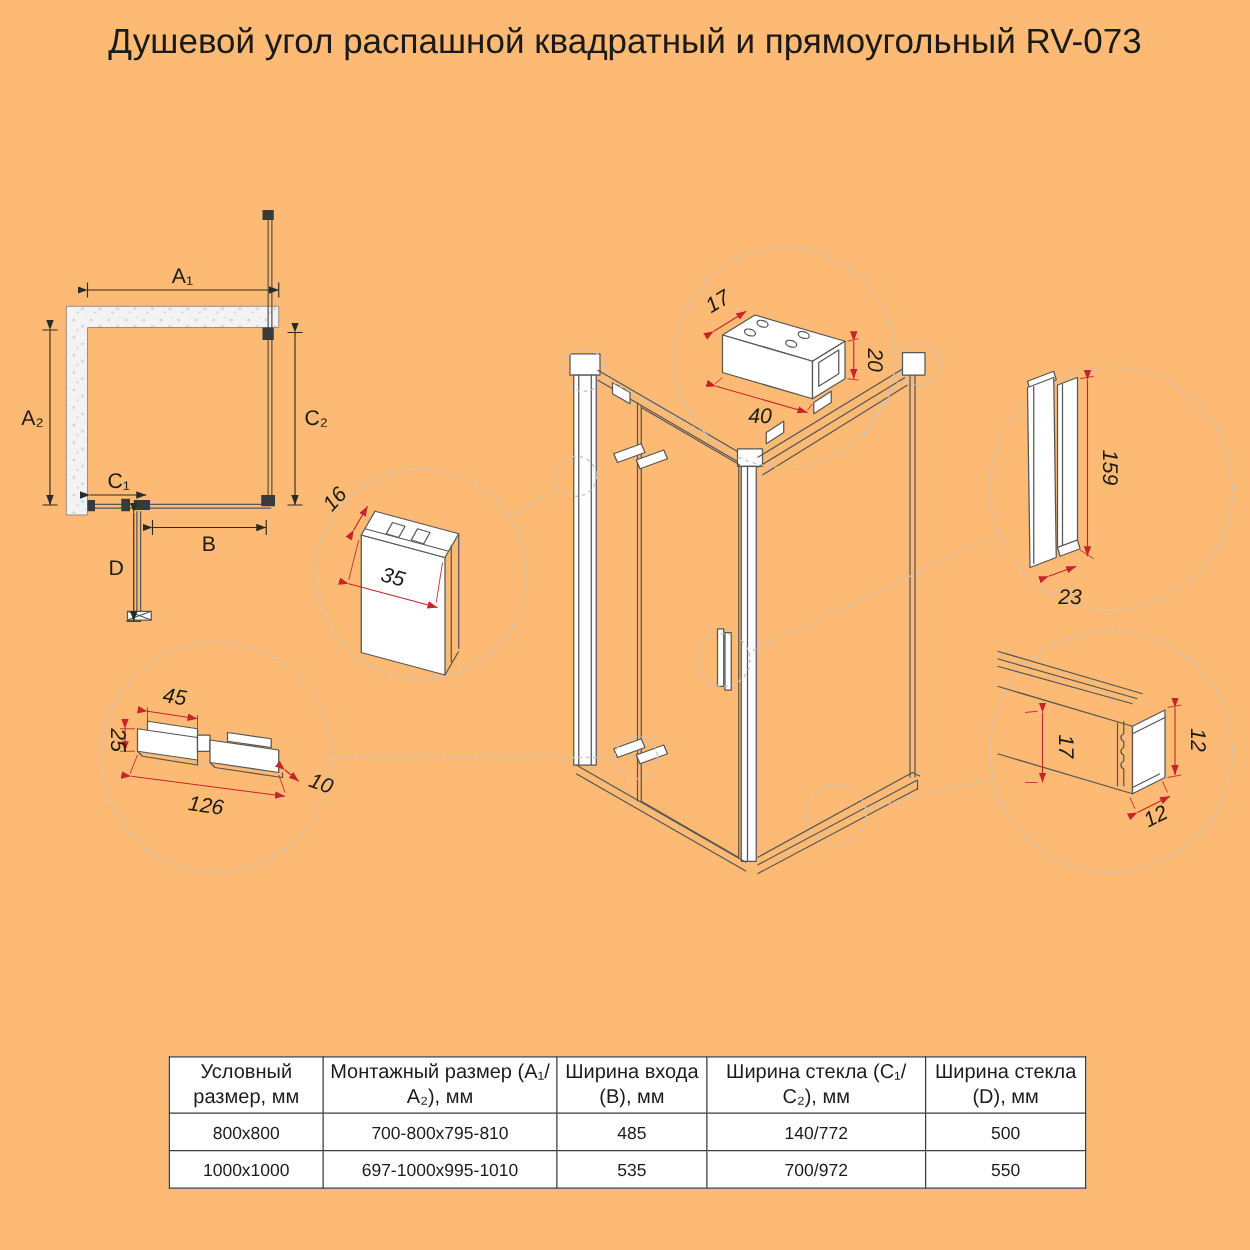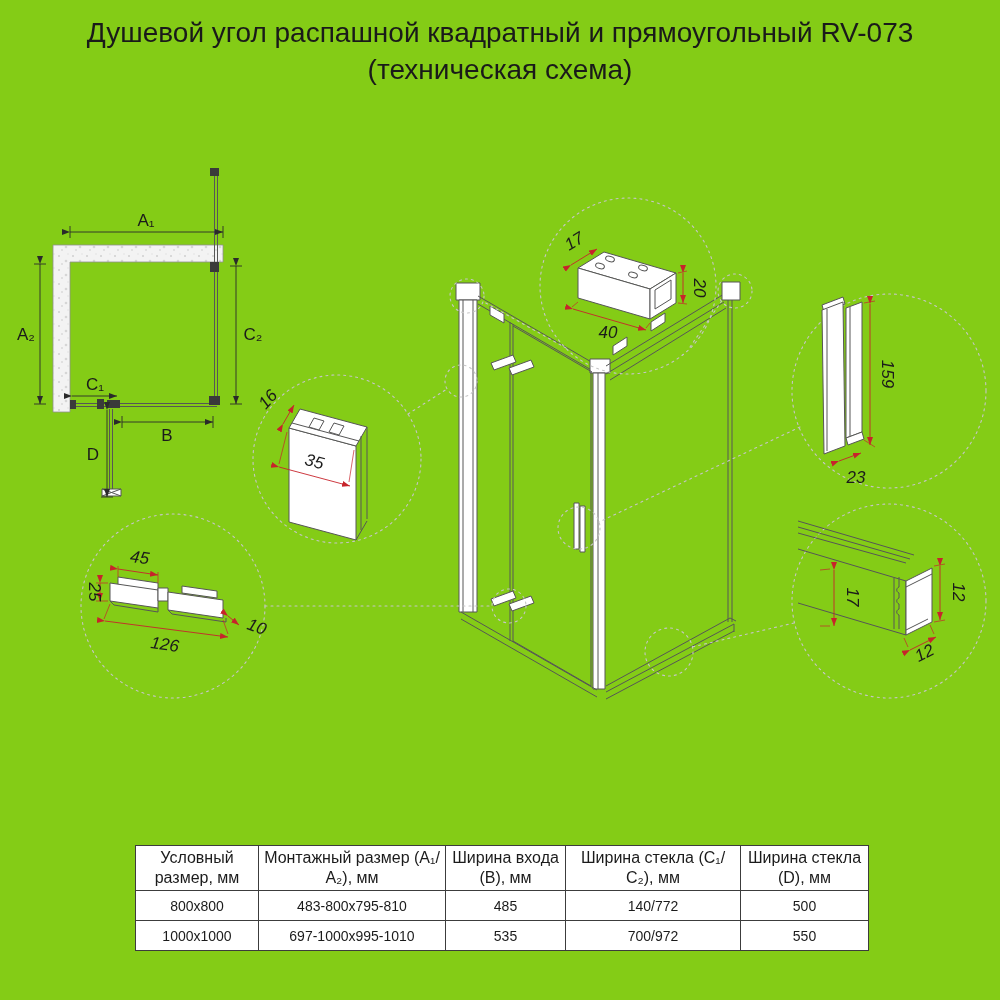--- a/index.html
+++ b/index.html
@@ -1,16 +1,16 @@
 <!DOCTYPE html>
 <html><head>
 <meta charset="utf-8">
 <style>
   html,body{margin:0;padding:0;background:#fff;}
-  #page{position:relative;width:1000px;height:1000px;background:#84cc16;overflow:hidden;
+  #page{position:relative;width:1000px;height:1000px;background:#fdba74;overflow:hidden;
         font-family:"Liberation Sans",sans-serif;color:#1b1b1b;}
   .title{position:absolute;top:14px;left:0;width:1000px;text-align:center;
          font-size:28px;line-height:37px;color:#1a1a1a;font-weight:400;}
   svg{position:absolute;left:0;top:95px;}
   svg text{text-anchor:middle;fill:#1b1b1b;}
   .ln{stroke:#565656;stroke-width:1;fill:none;stroke-linejoin:round;}
   .lnf{stroke:#565656;stroke-width:1;fill:#fff;stroke-linejoin:round;}
   .blk{fill:#3a3a3a;stroke:none;}
   .dim{stroke:#2a2a2a;stroke-width:0.9;fill:none;}
   .rdim{stroke:#c7242b;stroke-width:0.9;fill:none;}
@@ -25,21 +25,20 @@
   table.spec td{height:29px;font-size:14px;}
   .c1{width:123px}.c2{width:187px}.c3{width:120px}.c4{width:175px}.c5{width:128px}
 </style>
 </head>
 <body>
 
 <div id="page">
 
   <div class="title">
     <div>Душевой угол распашной квадратный и прямоугольный RV-073</div>
-    <div>(техническая схема)</div>
   </div>
 
   <svg width="1000" height="750" viewBox="0 95 1000 750">
     <defs>
       <pattern id="speck" width="14" height="14" patternUnits="userSpaceOnUse">
         <rect width="14" height="14" fill="#f3f3f3"></rect>
         <circle cx="3" cy="4" r="1" fill="#cfcfcf"></circle>
         <circle cx="10" cy="9" r="1.3" fill="#d6d6d6"></circle>
         <circle cx="6" cy="12" r="0.8" fill="#c9c9c9"></circle>
         <circle cx="12" cy="2" r="0.7" fill="#dddddd"></circle>
@@ -237,21 +236,21 @@
         <th>Условный размер, мм</th>
         <th>Монтажный размер (А₁/А₂), мм</th>
         <th>Ширина входа (В), мм</th>
         <th>Ширина стекла (С₁/С₂), мм</th>
         <th>Ширина стекла (D), мм</th>
       </tr>
     </thead>
     <tbody>
       <tr>
         <td>800x800</td>
-        <td>483-800x795-810</td>
+        <td>700-800x795-810</td>
         <td>485</td>
         <td>140/772</td>
         <td>500</td>
       </tr>
       <tr>
         <td>1000x1000</td>
         <td>697-1000x995-1010</td>
         <td>535</td>
         <td>700/972</td>
         <td>550</td>

